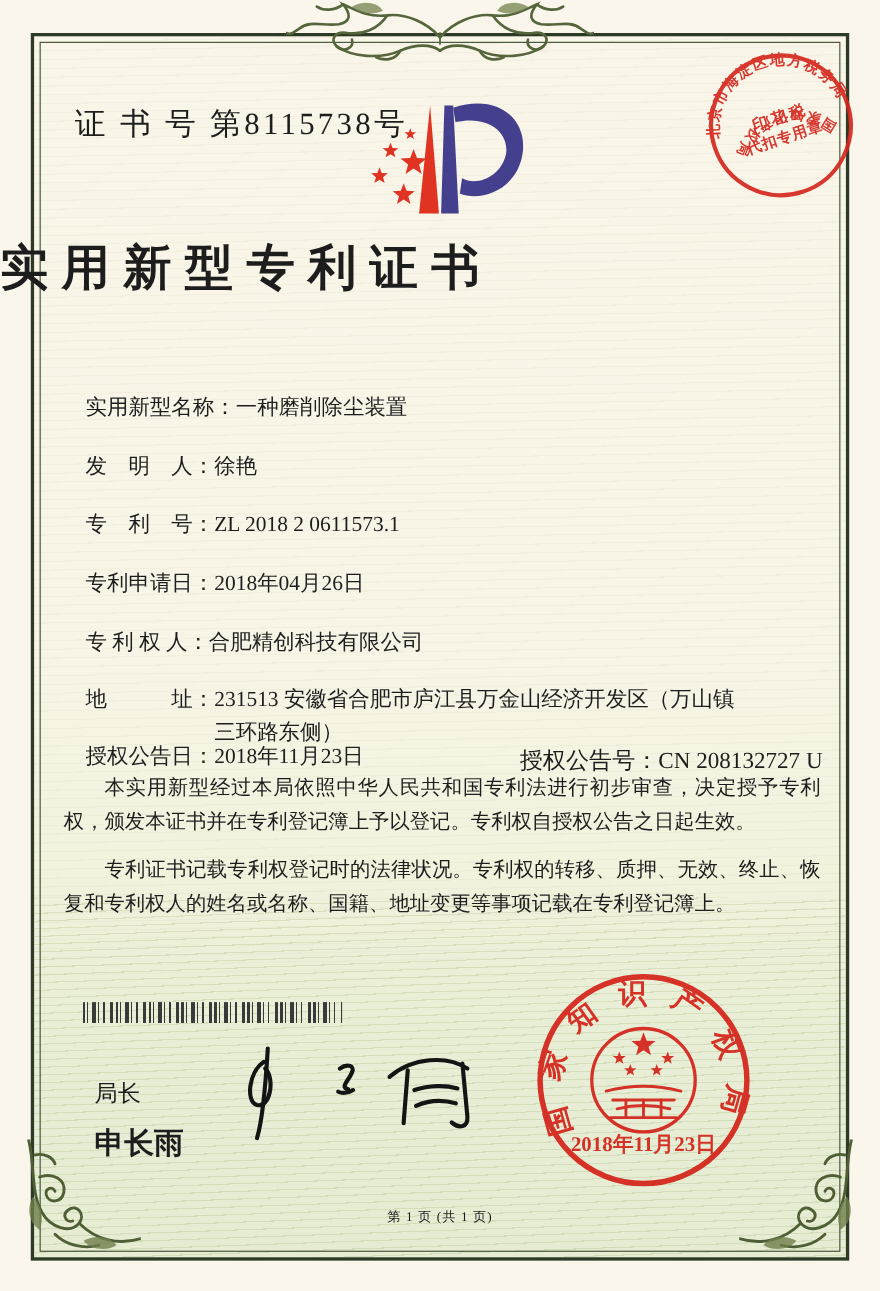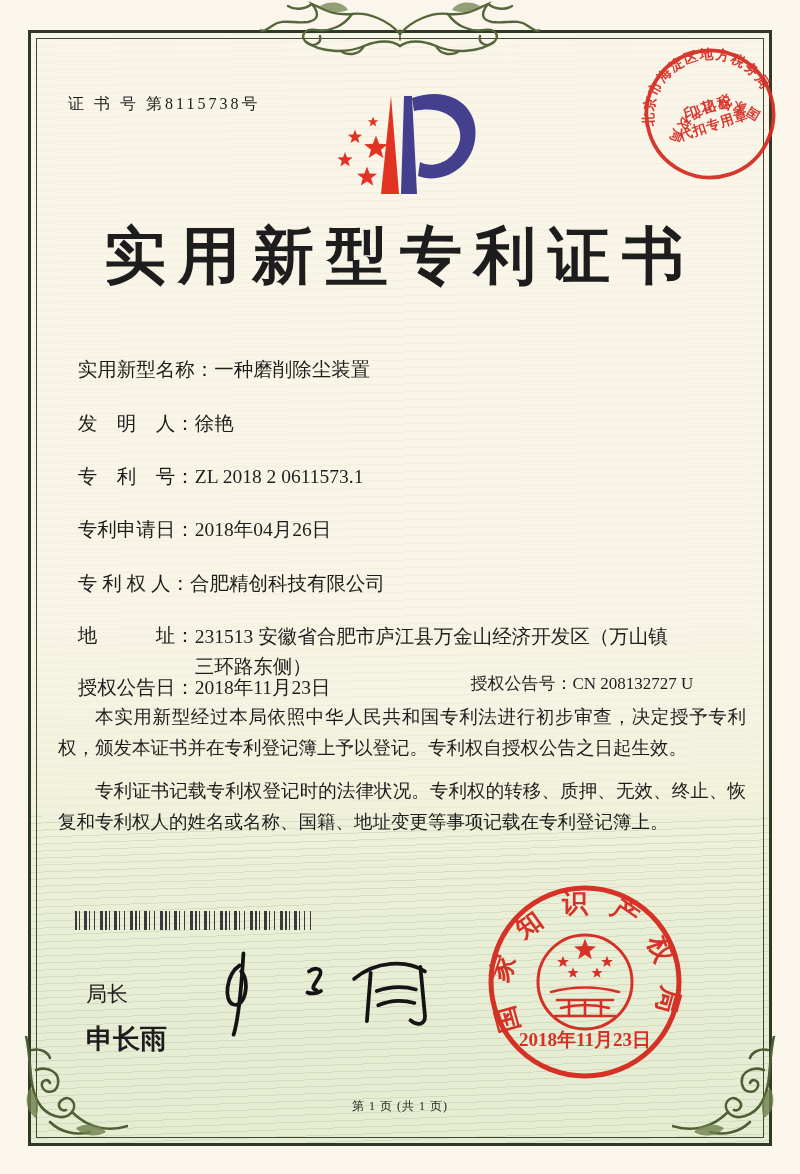--- a/index.html
+++ b/index.html
@@ -19,31 +19,31 @@
     opacity:.8;pointer-events:none;
   }
   .paper .waves2{
     position:absolute;left:0;right:0;top:0;height:860px;
     background:repeating-linear-gradient(179deg,rgba(170,180,140,.08) 0 1px,rgba(170,180,140,0) 1px 8px);
     pointer-events:none;
   }
   .frame-outer{position:absolute;left:28px;top:30px;right:28px;bottom:28px;border:3px solid #2d3a26;pointer-events:none;}
   .frame-inner{position:absolute;left:36px;top:38px;right:36px;bottom:36px;border:1px solid #3a4a2e;pointer-events:none;}
 
-  .cert-no{position:absolute;left:68px;top:94px;font-size:16px;letter-spacing:3px;white-space:pre;}
+  .cert-no{position:absolute;left:68px;top:94px;font-size:28px;letter-spacing:3px;white-space:pre;}
   .logo{position:absolute;left:322px;top:80px;width:178px;height:122px;}
   .tax-seal{position:absolute;left:640px;top:44px;width:140px;height:140px;transform:rotate(-18deg);opacity:.92;}
   .cnipa-seal{position:absolute;left:483px;top:882px;width:204px;height:204px;opacity:.95;}
 
-  .title{position:absolute;left:0;right:0;top:214px;text-align:center;
-    font-size:62px;font-weight:bold;letter-spacing:12px;white-space:pre;}
+  .title{position:absolute;left:0;right:0;top:214px;
+    font-size:44px;font-weight:bold;letter-spacing:12px;white-space:pre;}
   .row{position:absolute;left:68px;font-size:19.5px;white-space:pre;}
   .row .val{white-space:normal;}
   .row-addr .val{display:inline-block;vertical-align:top;width:488px;white-space:normal;line-height:30px;}
-  .grant-no{position:absolute;left:462px;top:652px;font-size:17px;white-space:pre;}
+  .grant-no{position:absolute;left:462px;top:652px;font-size:21px;white-space:pre;}
 
   .paras{position:absolute;left:46px;right:42px;top:690px;font-size:18.5px;line-height:31px;text-align:justify;}
   .paras p{margin:12px;text-indent:2em;}
 
   .barcode{position:absolute;left:75px;top:911px;width:236px;height:19px;
     background:repeating-linear-gradient(90deg,
       #3a3a3a 0 2px,transparent 2px 4px,#3a3a3a 4px 5px,transparent 5px 9px,
       #3a3a3a 9px 12px,transparent 12px 14px,#3a3a3a 14px 15px,transparent 15px 19px,
       #3a3a3a 19px 20px,transparent 20px 25px,#3a3a3a 25px 28px,transparent 28px 30px);
   }

